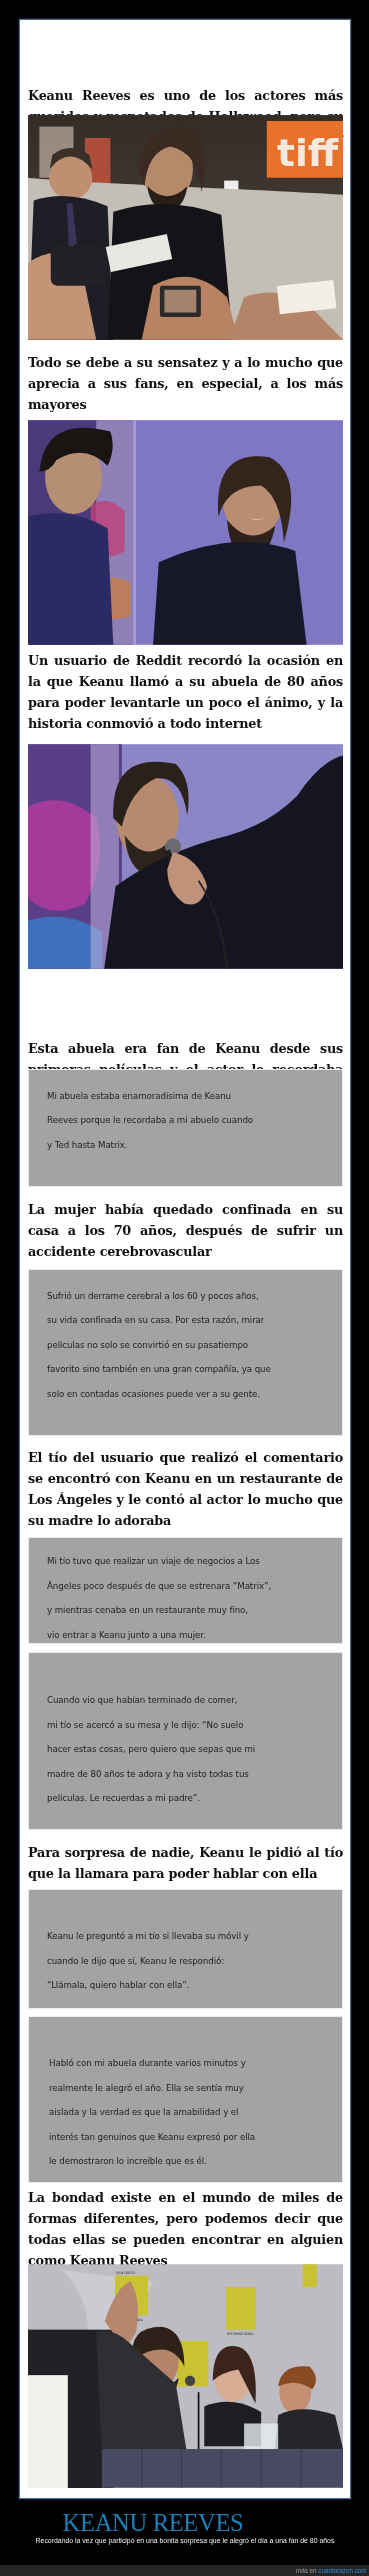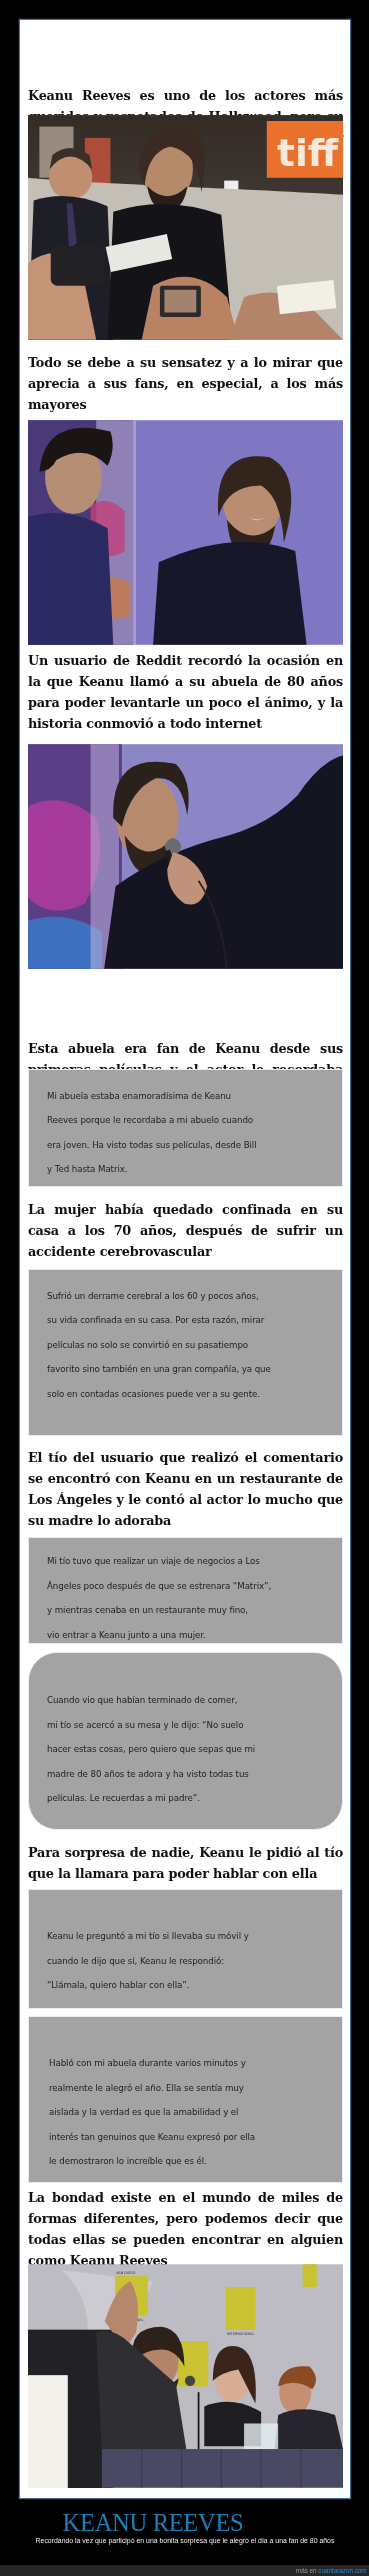--- a/index.html
+++ b/index.html
@@ -87,21 +87,21 @@
         <path d="M0 260 q40 -30 90 -10 l30 145 h-120z" fill="#c49477"></path>
         <rect x="40" y="230" width="95" height="70" rx="12" fill="#222226"></rect>
         <path d="M220 300 q70 -40 130 20 l20 75 h-170z" fill="#b98262"></path>
         <rect x="232" y="300" width="72" height="55" rx="4" fill="#2a2a2d"></rect>
         <rect x="240" y="307" width="56" height="40" fill="#a4836e"></rect>
         <path d="M380 320 q60 -20 110 10 l64 65 h-200z" fill="#b48469"></path>
         <rect x="440" y="295" width="100" height="50" fill="#f2f0e6" transform="rotate(-6 490 320)"></rect>
       </svg>
     </div>
 
-    <h2 class="heading" style="top:332px;">Todo se debe a su sensatez y a lo mirar que aprecia a sus fans, en especial, a los más mayores</h2>
+    <h2 class="heading" style="top:332px;">Todo se debe a su sensatez y a lo mucho que aprecia a sus fans, en especial, a los más mayores</h2>
 
     <div class="photo" style="top:400px;height:225px;">
       <svg width="315" height="225" viewBox="0 0 554 395">
         <rect width="554" height="395" fill="#7f77c4"></rect>
         <rect x="0" y="0" width="185" height="395" fill="#4a3a7a"></rect>
         <rect x="120" y="0" width="70" height="395" fill="#c9b9e6" opacity="0.55"></rect>
         <path d="M110 150 q30 -20 60 10 l0 70 q-30 20 -60 0z" fill="#c0407a" opacity="0.8"></path>
         <path d="M120 280 q30 -10 60 5 l0 60 q-30 10 -60 0z" fill="#d27a3a" opacity="0.7"></path>
         <ellipse cx="80" cy="100" rx="50" ry="65" fill="#b58e74"></ellipse>
         <path d="M20 90 q10 -100 125 -70 q10 30 -5 60 q-40 -40 -90 -10 q-10 20 -30 20z" fill="#1a1412"></path>
@@ -132,21 +132,20 @@
         <path d="M255 190 q45 10 60 60 q-10 40 -40 30 q-30 -20 -30 -60z" fill="#c09279"></path>
         <path d="M300 240 q40 60 50 155" stroke="#222" stroke-width="3" fill="none"></path>
       </svg>
     </div>
 
     <h2 class="heading" style="top:1018px;">Esta abuela era fan de Keanu desde sus primeras películas y el actor le recordaba mucho al amor de su vida</h2>
 
     <blockquote class="quote" style="top:1049px;height:118px;padding-top:13.7px;">
       <p>Mi abuela estaba enamoradísima de Keanu</p>
       <p>Reeves porque le recordaba a mi abuelo cuando</p>
-      <p>era joven. Ha visto todas sus películas, desde Bill</p>
       <p>y Ted hasta Matrix.</p>
     </blockquote>
 
     <h2 class="heading" style="top:1179px;">La mujer había quedado confinada en su casa a los 70 años, después de sufrir un accidente cerebrovascular</h2>
 
     <blockquote class="quote" style="top:1249px;height:167px;padding-top:13.7px;">
       <p>Sufrió un derrame cerebral a los 60 y pocos años,</p>
       <p>su vida confinada en su casa. Por esta razón, mirar</p>
       <p>películas no solo se convirtió en su pasatiempo</p>
       <p>favorito sino también en una gran compañía, ya que</p>
@@ -155,21 +154,21 @@
 
     <h2 class="heading" style="top:1427px;">El tío del usuario que realizó el comentario se encontró con Keanu en un restaurante de Los Ángeles y le contó al actor lo mucho que su madre lo adoraba</h2>
 
     <blockquote class="quote" style="top:1517px;height:107px;padding-top:11.4px;">
       <p>Mi tío tuvo que realizar un viaje de negocios a Los</p>
       <p>Ángeles poco después de que se estrenara “Matrix”,</p>
       <p>y mientras cenaba en un restaurante muy fino,</p>
       <p>vio entrar a Keanu junto a una mujer.</p>
     </blockquote>
 
-    <blockquote class="quote" style="top:1632px;height:178px;padding-top:35px;border-radius:29px;">
+    <blockquote class="quote" style="top:1632px;height:178px;padding-top:35px;">
       <p>Cuando vio que habían terminado de comer,</p>
       <p>mi tío se acercó a su mesa y le dijo: “No suelo</p>
       <p>hacer estas cosas, pero quiero que sepas que mi</p>
       <p>madre de 80 años te adora y ha visto todas tus</p>
       <p>películas. Le recuerdas a mi padre”.</p>
     </blockquote>
 
     <h2 class="heading" style="top:1822px;">Para sorpresa de nadie, Keanu le pidió al tío que la llamara para poder hablar con ella</h2>
 
     <blockquote class="quote" style="top:1869px;height:120px;padding-top:34px;">

